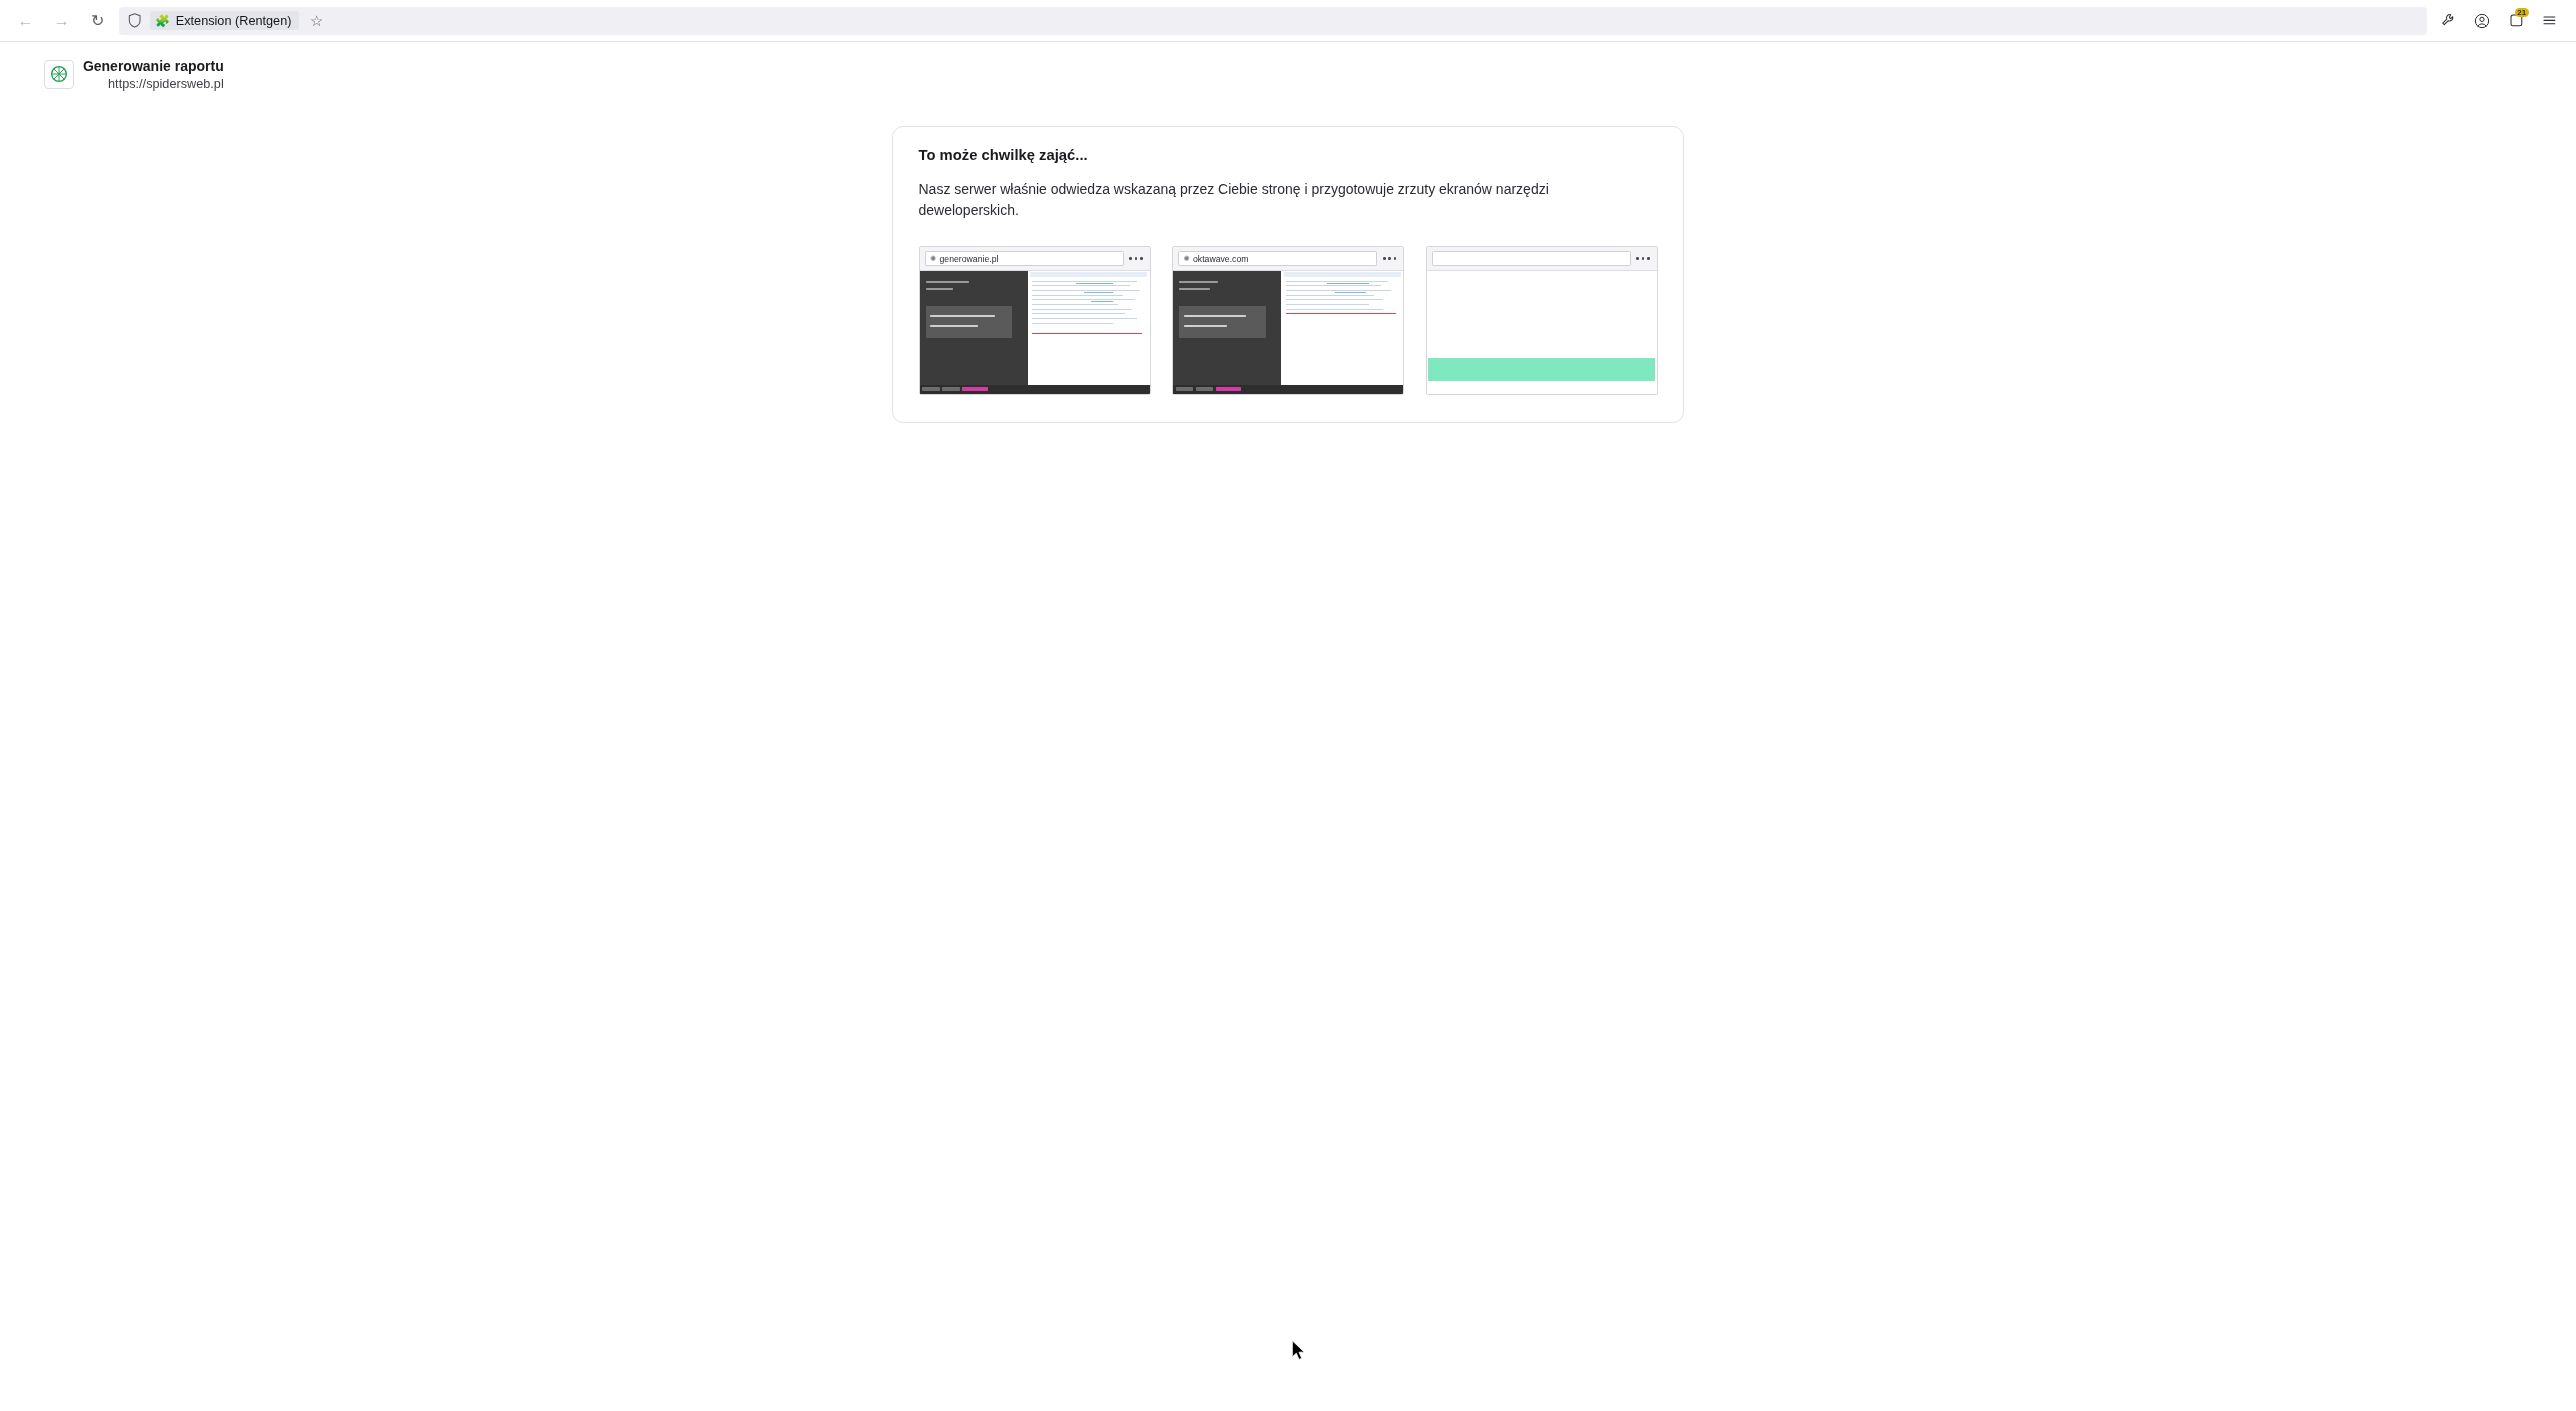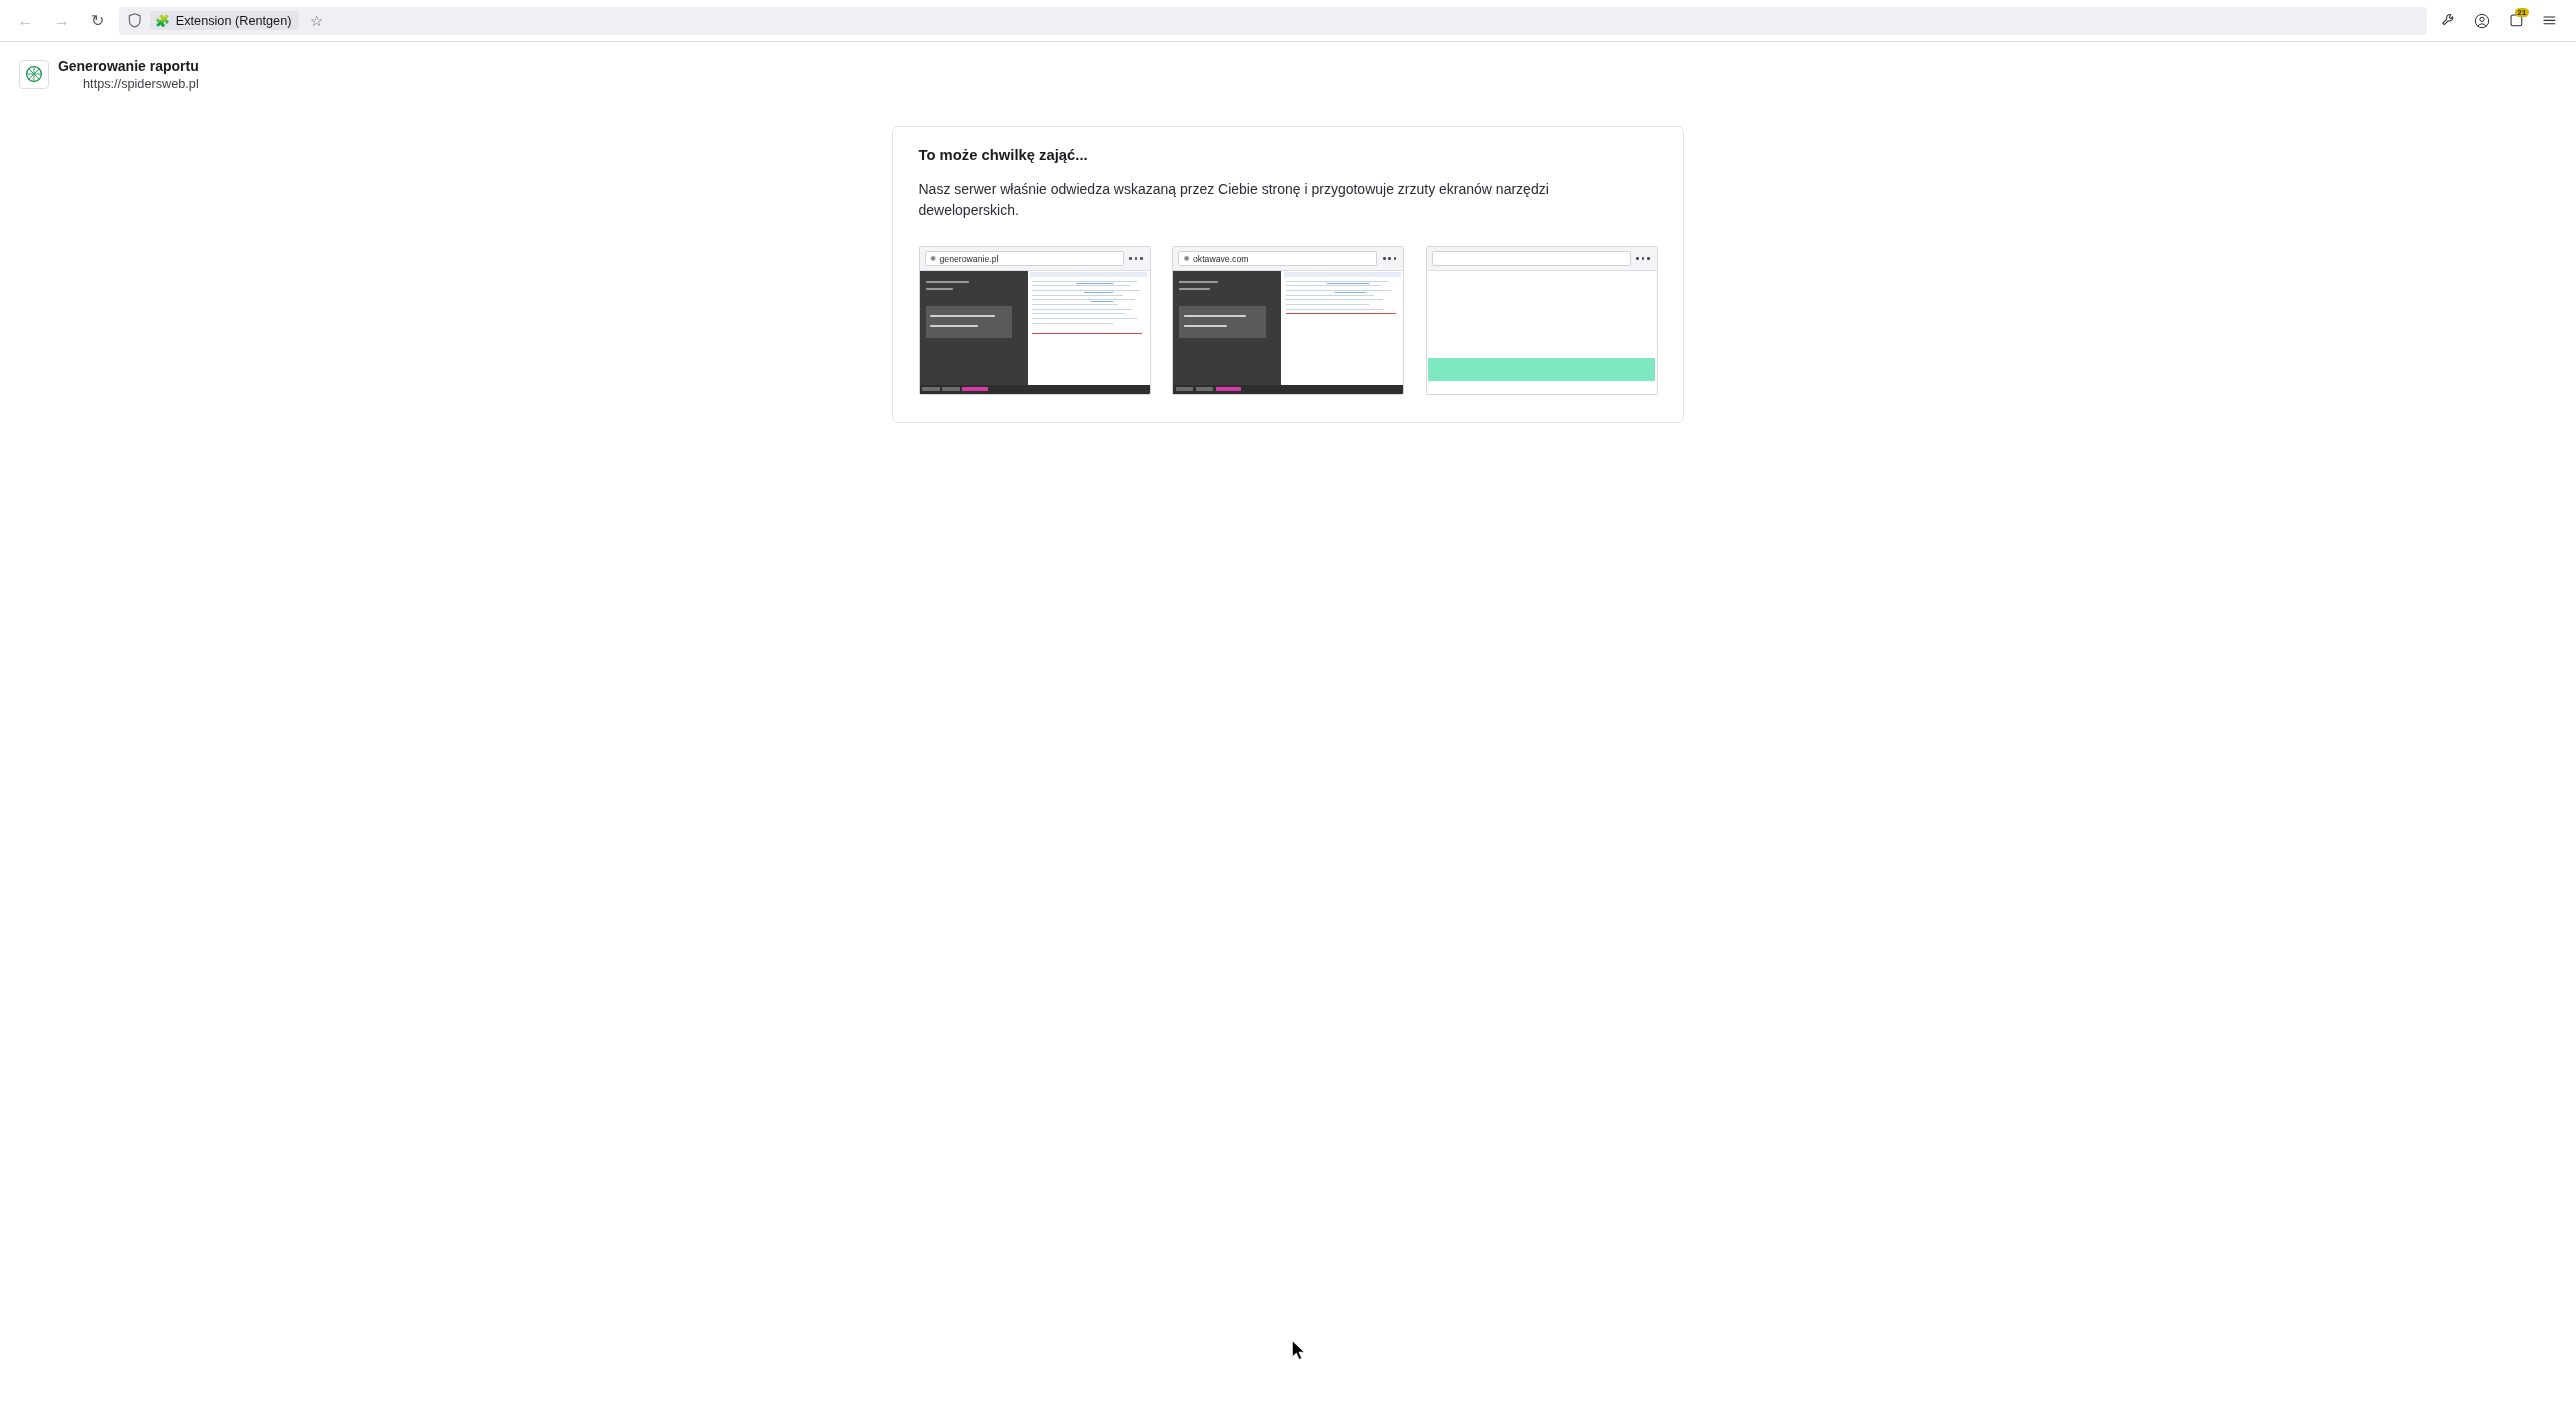--- a/index.html
+++ b/index.html
@@ -103,35 +103,35 @@
   }
   .badge {
     position: absolute; top: 2.7px; right: 2.7px;
     background: #d7b600; color: #2b2b33; font-size: 8px; font-weight: bold;
     border-radius: 4.7px; padding: 0 2.7px; line-height: 9.4px;
   }
 
   
   .page { flex: 1 1 auto; background: #ffffff; position: relative; overflow: hidden; }
 
-  .page-header { display: flex; align-items: center; gap: 9.4px; padding: 16px 19px 0 19px; }
+  .page-header { display: flex; align-items: center; gap: 9.4px; padding: 16px 19px 0 19px; margin-left: 25px; }
   .logo {
     width: 29.5px; height: 29.5px; border-radius: 4px; background: #ffffff;
     border: 0.7px solid #dcdce2; display: flex; align-items: center; justify-content: center;
     color: #1f9d55; font-size: 17.4px; line-height: 1;
   }
   .site-meta { display: flex; flex-direction: column; gap: 2.7px; }
   .site-title { font-size: 14px; font-weight: bold; color: #1b1b1f; }
   .site-url { font-size: 12.7px; color: #3f3f46; text-align: right; }
 
   .content { width: 792px; margin: 35px auto 0 auto; }
   .content-title { font-size: 19.5px; font-weight: bold; color: #1b1b1f; margin-bottom: 17.4px; padding-left: 1.3px; }
 
   .card {
-    border: 0.7px solid #e2e2e8; border-radius: 6px; background: #ffffff;
+    border: 0.7px solid #e2e2e8; border-radius: 11px; background: #ffffff;
     padding: 20px 25.5px 27px 25.5px;
   }
   .card-title { font-size: 14.8px; font-weight: bold; color: #1b1b1f; margin-bottom: 16px; }
   .card-text { font-size: 14px; color: #2b2b33; line-height: 1.5; max-width: 704px; margin-bottom: 25.5px; }
 
   .thumbs { display: flex; gap: 21.5px; }
 
   .thumb {
     width: 236px; height: 149px; border: 0.7px solid #d6d6dd; border-radius: 2px;
     background: #ffffff; overflow: hidden; display: flex; flex-direction: column;

